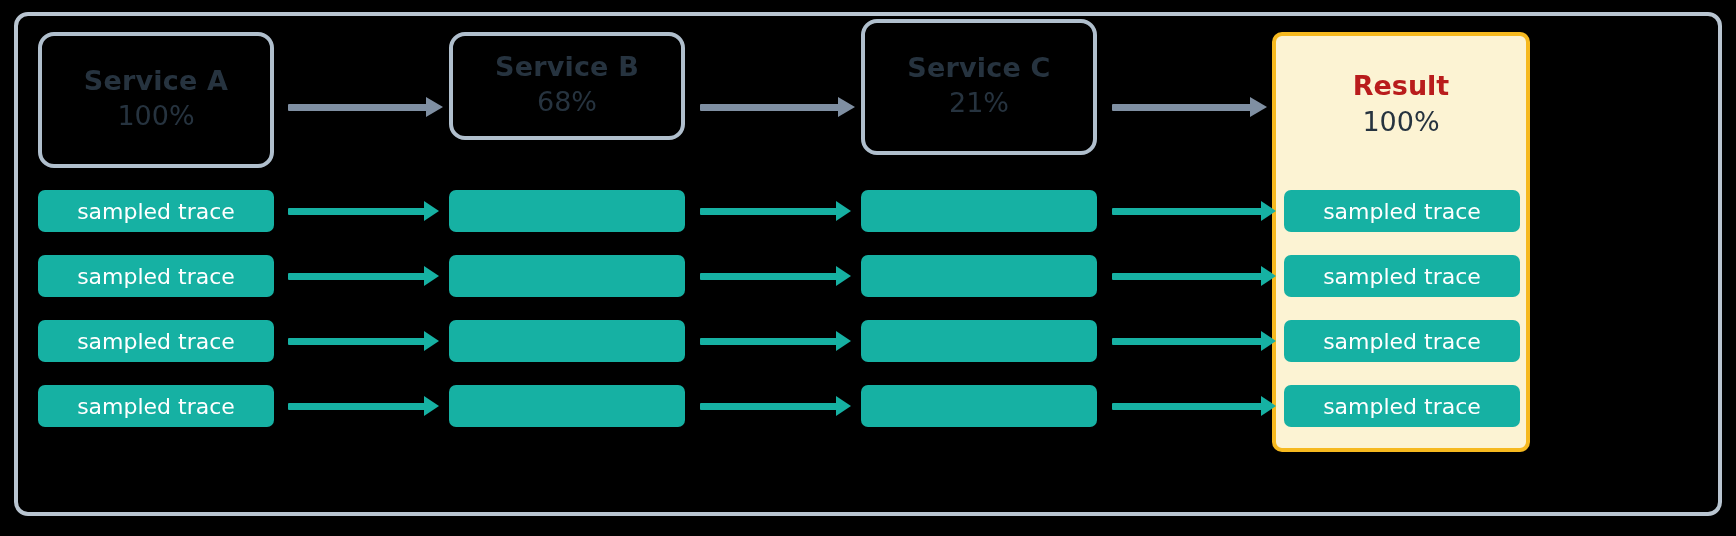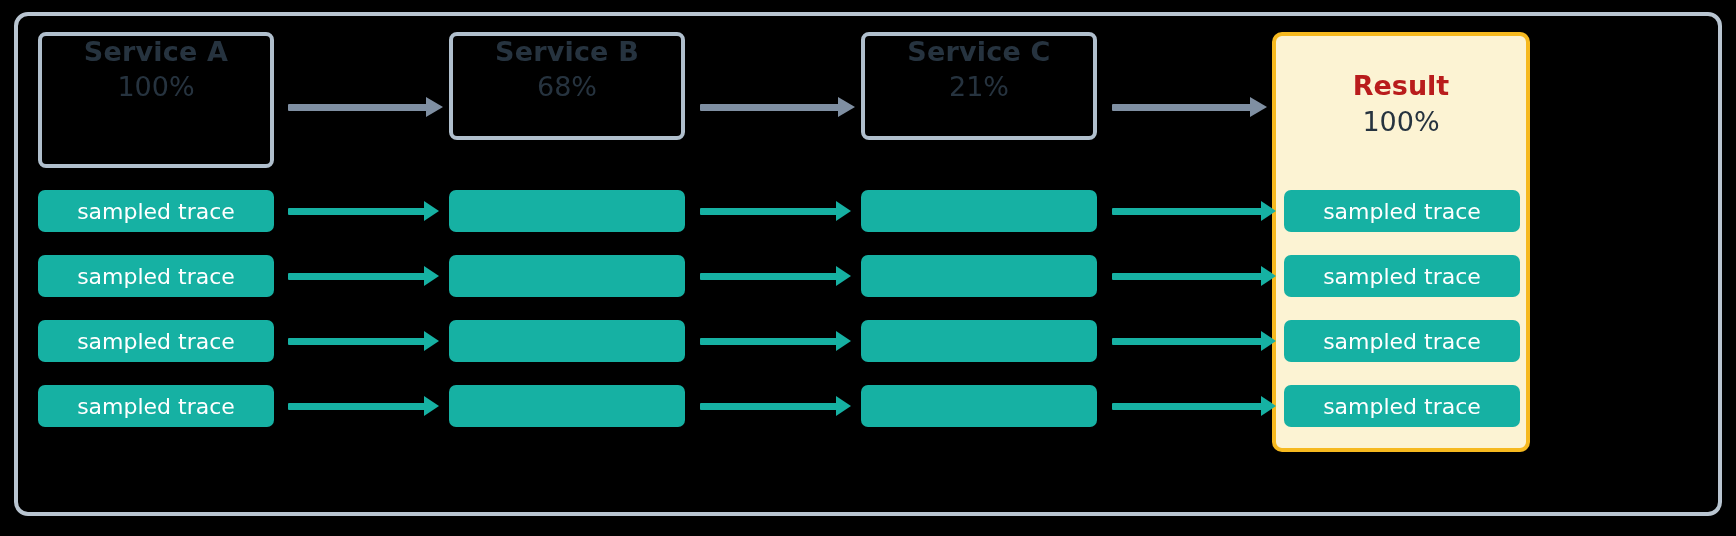--- a/index.html
+++ b/index.html
@@ -5,22 +5,22 @@
   html,body{margin:0;padding:0;background:#000;}
   body{width:1736px;height:536px;overflow:hidden;
        font-family:"DejaVu Sans","Liberation Sans",sans-serif;}
   #stage{position:relative;width:1736px;height:536px;background:#000;}
 
   .outer-frame{position:absolute;left:14px;top:12px;width:1708px;height:504px;
      border:4px solid #b9c5d1;border-radius:14px;box-sizing:border-box;}
 
   
   .svc-box{position:absolute;box-sizing:border-box;
-     border:4px solid #b0bfcd;border-radius:8px;background:#000;
-     display:flex;flex-direction:column;align-items:center;}
+     border:4px solid #b0bfcd;border-radius:16px;background:#000;
+     display:flex;flex-direction:column;align-items:center;justify-content:center;}
   .svc-title{font-size:27px;font-weight:bold;color:#26333f;letter-spacing:.2px;
      line-height:1.15;}
   .svc-pct{font-size:27px;font-weight:normal;color:#26333f;line-height:1.35;margin-top:2px;}
 
   
   .result-panel{position:absolute;box-sizing:border-box;
      background:#fcf3d3;border:4px solid #f6b91f;border-radius:10px;}
   .result-title{position:absolute;left:0;right:0;top:34px;text-align:center;
      font-size:27px;font-weight:bold;color:#b91c1c;}
   .result-pct{position:absolute;left:0;right:0;top:70px;text-align:center;
@@ -56,21 +56,21 @@
   <div class="svc-box" style="left:38px;top:32px;width:236px;height:136px;">
     <div class="svc-title">Service A</div>
     <div class="svc-pct">100%</div>
   </div>
 
   <div class="svc-box" style="left:449px;top:32px;width:236px;height:108px;">
     <div class="svc-title">Service B</div>
     <div class="svc-pct">68%</div>
   </div>
 
-  <div class="svc-box" style="left:861px;top:32px;width:236px;height:108px;">
+  <div class="svc-box" style="left:861px;top:19px;width:236px;height:136px;">
     <div class="svc-title">Service C</div>
     <div class="svc-pct">21%</div>
   </div>
 
   <div class="arrow gray" style="left:288px;top:104px;width:155px;">
     <div class="shaft" style="width:140px;"></div>
     <div class="head" style="left:138px;"></div>
   </div>
   <div class="arrow gray" style="left:700px;top:104px;width:155px;">
     <div class="shaft" style="width:140px;"></div>

